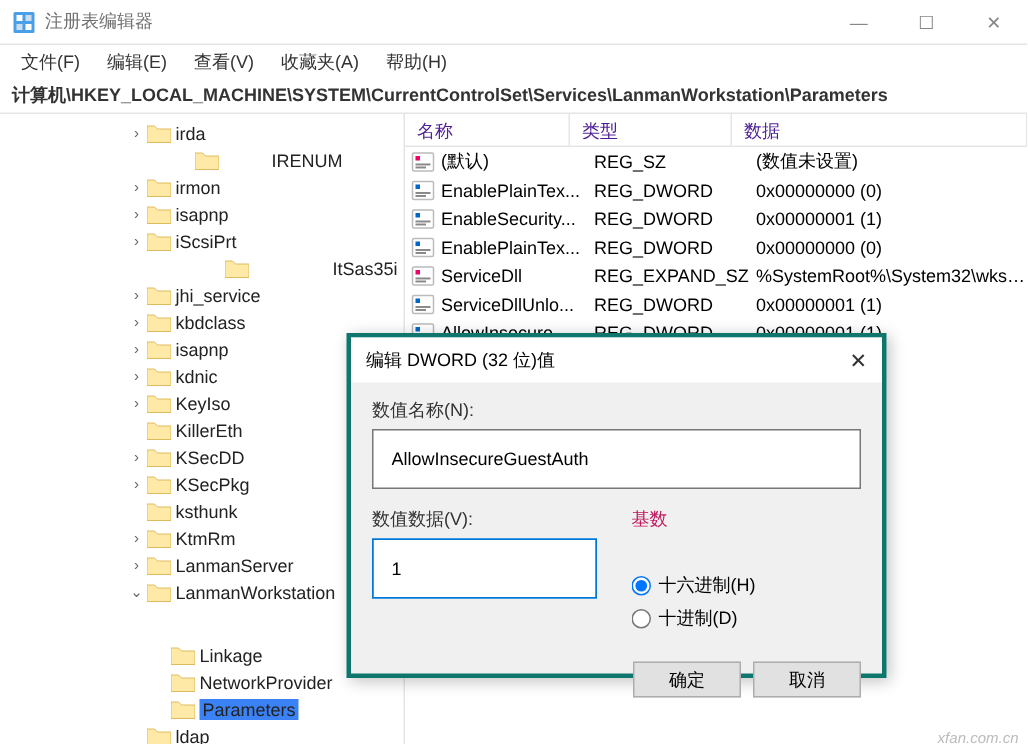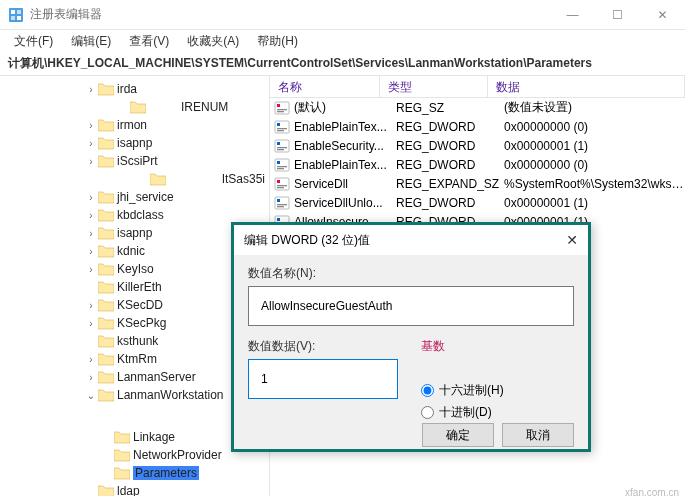--- a/index.html
+++ b/index.html
@@ -51,24 +51,24 @@
 .dlg-body { padding: 10px 14px; }
 .dlg-body label { display: block; margin-bottom: 4px; color: #333; }
 .dlg-body input.text { width: 100%; height: 40px; padding: 2px 12px; border: 1px solid #777; background: #fff; }
 .dlg-row { display: flex; gap: 20px; margin-top: 12px; }
 .dlg-col { flex: 1; }
 .dlg-col.left input.text { width: 150px; border: 1px solid #0078d7; outline: 1px solid #0078d7; outline-offset: -1px; }
 .fieldset { position: relative; border: none; }
 .fieldset .legend { color: #be185d; margin-bottom: 24px; }
 .radio-row { display: flex; align-items: center; height: 22px; gap: 5px; }
 .radio-row input { margin: 0; }
-.dlg-btns { display: flex; justify-content: flex-end; gap: 8px; }
+.dlg-btns { display: flex; justify-content: flex-end; gap: 8px; margin-top: 18px; }
 .dlg-btns button { width: 72px; height: 24px; border: 1px solid #adadad; background: #e1e1e1; }
 
-.watermark { position: absolute; right: 6px; bottom: 2px; font-size: 10px; color: #bbb; pointer-events: none; }
+.watermark { position: absolute; right: 6px; bottom: 2px; font-size: 10px; color: #bbb; font-style: italic; pointer-events: none; }
 </style>
 </head>
 <body>
 
 <div class="titlebar">
   <svg class="app-icon" viewBox="0 0 16 16">
       <rect x="1" y="1" width="14" height="14" fill="#4aa0e8" rx="1"></rect>
       <rect x="3" y="3" width="4" height="4" fill="#fff"></rect>
       <rect x="9" y="3" width="4" height="4" fill="#cde"></rect>
       <rect x="3" y="9" width="4" height="4" fill="#cde"></rect>

